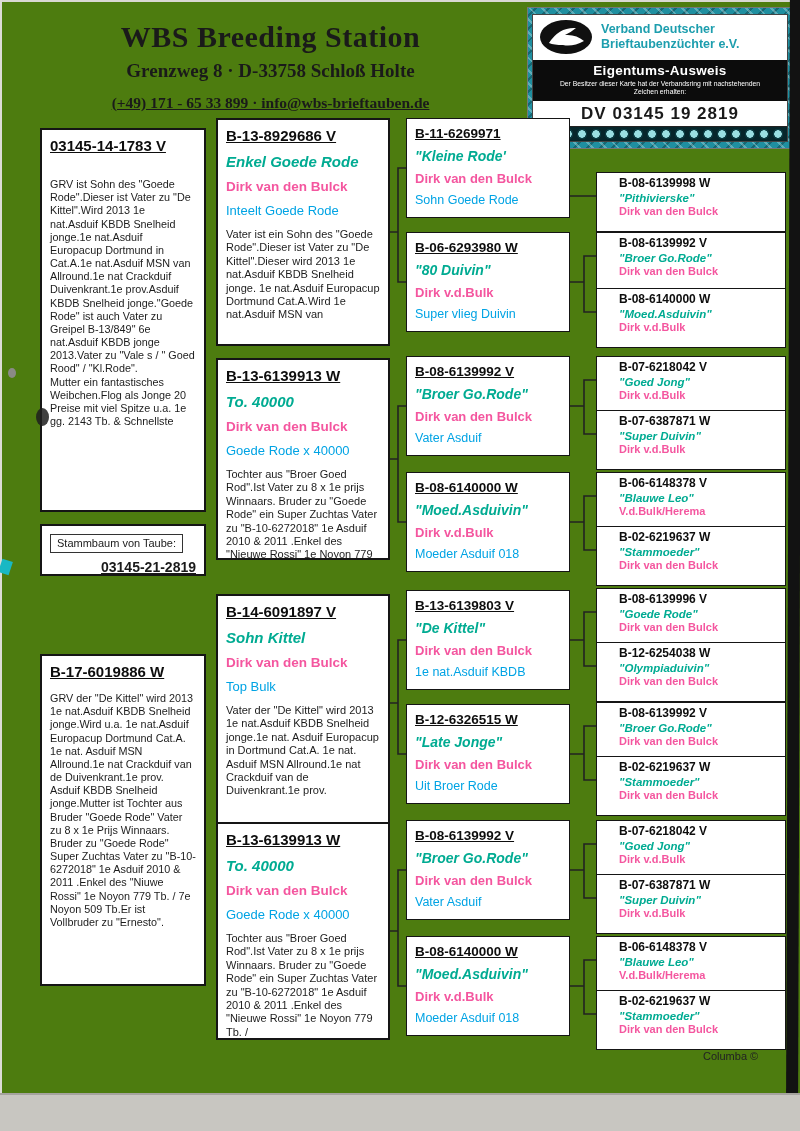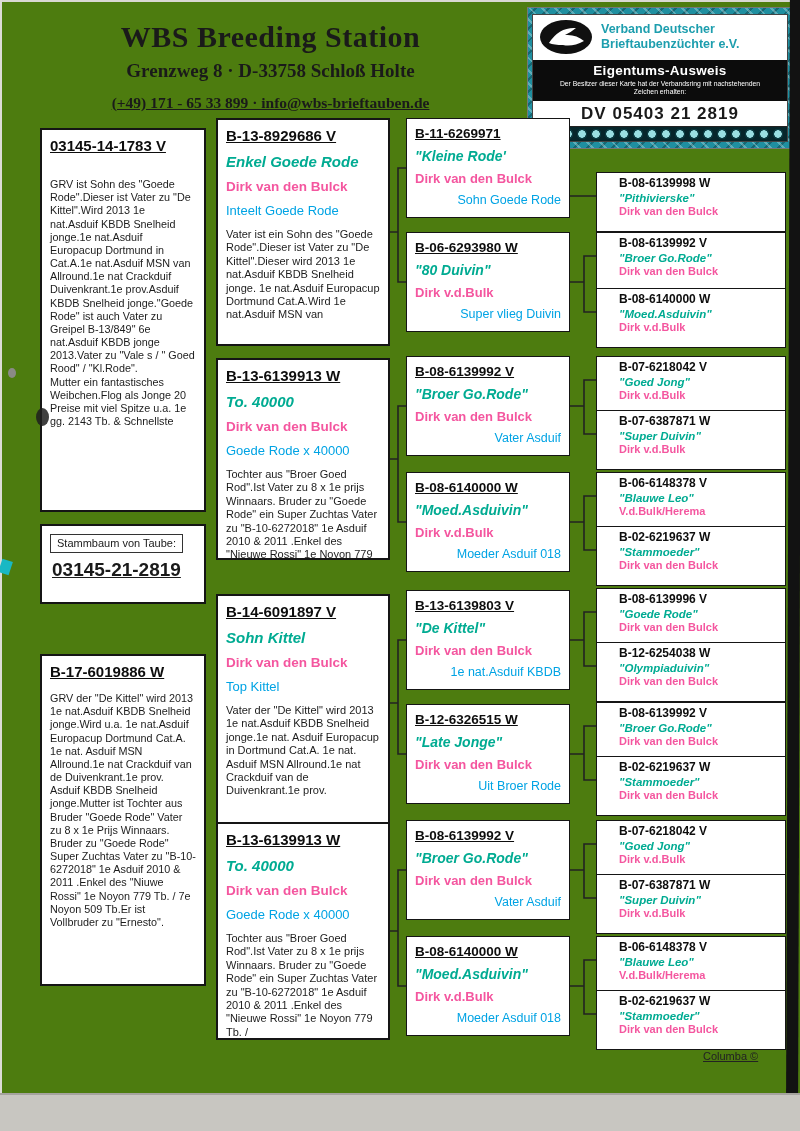--- a/index.html
+++ b/index.html
@@ -47,42 +47,42 @@
   .u { text-decoration:underline; }
   .pname   { color:#00ab92; font-style:italic; font-weight:bold; }
   .breeder { color:#f4569f; font-weight:bold; }
   .note    { color:#00a3e4; }
   .body    { color:#1c1c1c; white-space:pre-line; }
 
   .g1 .ring { font-size:15px; }
   .g1 .body { font-size:10.8px; line-height:1.22; margin-top:24px; }
   .g1.mother .body { margin-top:12px; }
 
-  #subject-box { left:40px; width:166px; top:524px; height:80px; }
+  #subject-box { left:40px; width:166px; top:524px; height:52px; }
   #subject-label { display:inline-block; font-size:11px; border:1px solid #333; padding:2px 6px 3px; }
-  #subject-ring  { font-size:19px; font-weight:bold; text-decoration:underline; margin:6px 0 0 2px; }
+  #subject-ring  { font-size:14px; font-weight:bold; text-decoration:underline; margin:6px 0 0 2px;text-align:right; }
 
   .g2 .ring    { font-size:15px;   margin-bottom:9px; }
   .g2 .pname   { font-size:15px;   margin-bottom:9px; }
   .g2 .breeder { font-size:13.5px; margin-bottom:9px; }
   .g2 .note    { font-size:13px;   margin-bottom:10px; }
   .g2 .body    { font-size:11px; line-height:1.22; }
 
   .g3 .ring    { font-size:13.5px; margin-bottom:7px; }
   .g3 .pname   { font-size:14px;   margin-bottom:7px; }
   .g3 .breeder { font-size:13px;   margin-bottom:7px; }
-  .g3 .note    { font-size:12.5px;text-align:right; }
+  .g3 .note    { font-size:12.5px; }
 
   .g4 .ring    { font-size:12px;   line-height:1.25; }
   .g4 .pname   { font-size:11.5px; line-height:1.25; }
   .g4 .breeder { font-size:11px;   line-height:1.25; }
 
   #connectors { position:absolute; left:0; top:0; pointer-events:none; }
 
-  #footer-credit { position:absolute; left:703px; top:1050px; font-size:11px; color:#222;text-decoration:underline; }
+  #footer-credit { position:absolute; left:703px; top:1050px; font-size:11px; color:#222; }
 
   
   .art { position:absolute; }
   #edge-right  { left:788px; top:0; width:12px; height:1093px; background:#121212; transform:rotate(.2deg); }
   #edge-bottom { left:0; top:1093px; width:800px; height:38px; background:#c8c6c1;
                  border-top:2px solid #a5a39e; }
   #mark-teal   { left:0; top:560px; width:11px; height:14px; background:#19b8c4; transform:rotate(18deg); }
   #mark-speck  { left:8px; top:368px; width:8px; height:10px; background:#8a8a86; border-radius:50%; }
   #mark-blob   { left:36px; top:408px; width:13px; height:18px; background:#1e1e1e; border-radius:50%; opacity:.85; }
   #edge-top    { left:0; top:0; width:800px; height:2px; background:#d9d8d3; }
@@ -108,21 +108,21 @@
         </svg>
         <div id="org">
           <div>Verband Deutscher</div>
           <div>Brieftaubenzüchter e.V.</div>
         </div>
       </div>
       <div id="card-black">
         <div id="card-title">Eigentums-Ausweis</div>
         <div id="card-text">Der Besitzer dieser Karte hat der Verbandsring mit nachstehenden Zeichen erhalten:</div>
       </div>
-      <div id="card-ring">DV 05403 21 2819</div>
+      <div id="card-ring">DV 03145 19 2819</div>
       <div id="card-dots"></div>
     </div>
   </div>
 
   <svg id="connectors" width="800" height="1131">
     <path fill="none" stroke="#222" stroke-width="1.6" d="M406 168 H398 V282 H406 M390 232 H398 M406 406 H398 V522 H406 M390 459 H398 M406 640 H398 V754 H406 M390 703 H398 M406 870 H398 V986 H406 M390 931 H398"></path>
     <path fill="none" stroke="#222" stroke-width="1.6" d="M596 196 H570 M596 256 H584 V312 H596 M570 282 H584 M596 380 H584 V434 H596 M570 406 H584 M596 496 H584 V550 H596 M570 522 H584 M596 612 H584 V666 H596 M570 640 H584 M596 726 H584 V780 H596 M570 754 H584 M596 844 H584 V898 H596 M570 870 H584 M596 960 H584 V1014 H596 M570 986 H584"></path>
   </svg>
 
   <div class="box g1 father" style="top:128px;height:384px">
@@ -152,21 +152,21 @@
     <div class="ring u">B-13-6139913 W</div>
     <div class="pname">To. 40000</div>
     <div class="breeder">Dirk van den Bulck</div>
     <div class="note">Goede Rode x 40000</div>
     <div class="body">Tochter aus "Broer Goed Rod".Ist Vater zu 8 x 1e prijs Winnaars. Bruder zu "Goede Rode" ein Super Zuchtas Vater zu "B-10-6272018" 1e Asduif 2010 &amp; 2011 .Enkel des "Nieuwe Rossi" 1e Noyon 779 Tb. /</div>
   </div>
   <div class="box g2" style="top:594px;height:248px">
     <div class="ring u">B-14-6091897 V</div>
     <div class="pname">Sohn Kittel</div>
     <div class="breeder">Dirk van den Bulck</div>
-    <div class="note">Top Kittel</div>
+    <div class="note">Top Bulk</div>
     <div class="body">Vater der "De Kittel" wird 2013 1e nat.Asduif KBDB Snelheid jonge.1e nat. Asduif Europacup in Dortmund Cat.A. 1e nat. Asduif MSN Allround.1e nat Crackduif  van de Duivenkrant.1e prov.</div>
   </div>
   <div class="box g2" style="top:822px;height:218px">
     <div class="ring u">B-13-6139913 W</div>
     <div class="pname">To. 40000</div>
     <div class="breeder">Dirk van den Bulck</div>
     <div class="note">Goede Rode x 40000</div>
     <div class="body">Tochter aus "Broer Goed Rod".Ist Vater zu 8 x 1e prijs Winnaars. Bruder zu "Goede Rode" ein Super Zuchtas Vater zu "B-10-6272018" 1e Asduif 2010 &amp; 2011 .Enkel des "Nieuwe Rossi" 1e Noyon 779 Tb. /</div>
   </div>
 

